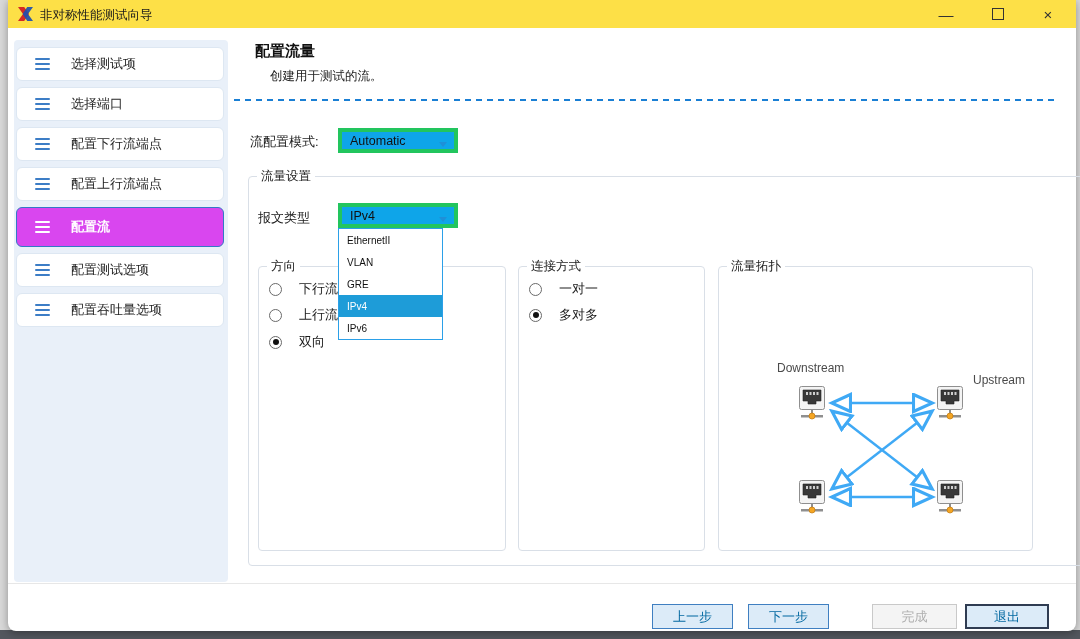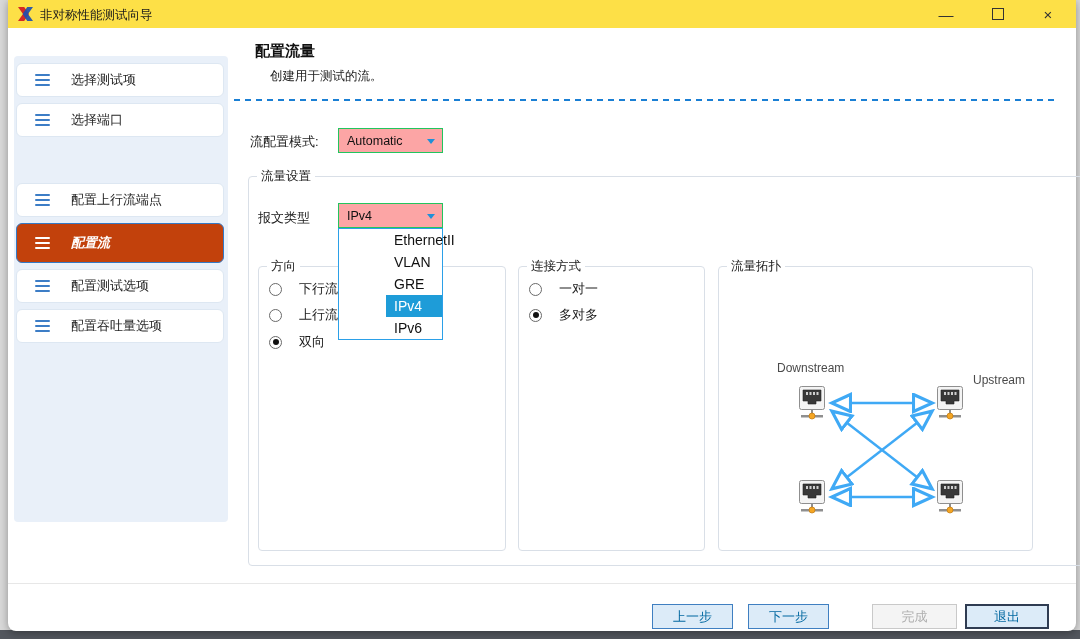--- a/index.html
+++ b/index.html
@@ -18,58 +18,58 @@
   
   #titlebar{position:absolute;left:0;top:0;width:100%;height:28px;background:#fde047;}
   #app-logo{position:absolute;left:9px;top:6px;width:17px;height:16px;}
   #win-title{position:absolute;left:32px;top:7px;font-size:12.5px;color:#1a1a1a;white-space:nowrap;}
   .winbtn{position:absolute;top:0;width:44px;height:28px;display:flex;align-items:center;justify-content:center;color:#333;font-size:14px;cursor:default;}
   #btn-min{left:916px;font-size:15px;}
   #btn-max{left:968px;}
   #btn-max .maxbox{width:10px;height:10px;border:1.4px solid #333;display:block;}
   #btn-close{left:1018px;font-size:15px;}
   
-  #sidebar{position:absolute;left:6px;top:40px;width:214px;height:466px;background:#e9f0f9;border-radius:4px;margin-top:16px;}
+  #sidebar{position:absolute;left:6px;top:40px;width:214px;height:542px;background:#e9f0f9;border-radius:4px;}
   .side-item{
     position:absolute;left:2px;width:208px;height:34px;background:#ffffff;
     border:1px solid #dde7f2;border-radius:6px;display:flex;align-items:center;
     font-size:13px;color:#1f1f1f;box-sizing:border-box;cursor:pointer;
   }
-  .side-item.selected{background:#c2410c;border-color:#3379c6;color:#ffffff;height:40px;font-weight:bold;font-style:italic;}
+  .side-item.selected{background:#d946ef;border-color:#3379c6;color:#ffffff;height:40px;font-weight:bold;}
   .ham{display:inline-flex;flex-direction:column;gap:2.5px;margin-left:18px;width:15px;}
   .ham i{display:block;height:2.5px;background:#3c7dc6;border-radius:1px;}
   .side-item.selected .ham i{background:#ffffff;}
   .side-label{margin-left:21px;}
   
   #main{position:absolute;left:224px;top:28px;width:844px;height:555px;background:#fff;}
   #page-title{position:absolute;left:23px;top:14px;font-size:15px;font-weight:bold;color:#111;font-family:Liberation Mono, monospace;}
   #page-subtitle{position:absolute;left:38px;top:40px;font-size:12.5px;color:#222;}
   #dashed-sep{position:absolute;left:2px;top:71px;width:825px;height:2px;
     background:repeating-linear-gradient(90deg,#1a7fd4 0 6px,transparent 6px 11px);}
   .fieldlabel{position:absolute;font-size:13px;color:#1a1a1a;}
   .combo{
-    position:absolute;width:105px;height:25px;background:#fca5a5;border:1px solid #22c55e;
+    position:absolute;width:120px;height:25px;background:#0ea5e9;border:4px solid #22c55e;
     box-sizing:border-box;display:flex;align-items:center;font-size:12.5px;color:#111;cursor:pointer;
   }
   .combo .val{margin-left:8px;}
   .combo .caret{position:absolute;right:7px;top:10px;width:0;height:0;
     border-left:4.5px solid transparent;border-right:4.5px solid transparent;border-top:5.5px solid #1e90d8;}
   #flow-mode-label{left:18px;top:105px;}
   #flow-mode-combo{left:106px;top:100px;}
   
   .groupbox{position:absolute;border:1px solid #d9dfe7;border-radius:4px;box-sizing:border-box;background:transparent;}
   .groupbox>.legend{position:absolute;top:-9px;left:8px;background:#ffffff;padding:0 4px;font-size:12.5px;color:#222;}
   #gb-traffic{left:16px;top:148px;width:964px;height:390px;}
   #pkt-label{left:26px;top:181px;}
   #pkt-combo{left:106px;top:175px;}
   #pkt-list{
     position:absolute;left:106px;top:200px;width:105px;background:#fff;
     border:1px solid #2ba0e8;box-sizing:border-box;z-index:30;
   }
-  .opt{height:22px;display:flex;align-items:center;padding-left:8px;font-size:14px;color:#111;cursor:pointer;margin-left:47px;}
+  .opt{height:22px;display:flex;align-items:center;padding-left:8px;font-size:10px;color:#111;cursor:pointer;}
   .opt.hl{background:#1e9cd8;color:#fff;}
   #gb-direction{left:26px;top:238px;width:248px;height:285px;}
   #gb-connection{left:286px;top:238px;width:187px;height:285px;}
   #gb-topology{left:486px;top:238px;width:315px;height:285px;}
   .radio-row{position:absolute;display:flex;align-items:center;gap:17px;font-size:13px;color:#1a1a1a;cursor:pointer;}
   .rb{width:13px;height:13px;border:1px solid #6a6a6a;border-radius:50%;background:#fff;box-sizing:border-box;position:relative;flex:0 0 auto;}
   .rb.checked::after{content:"";position:absolute;left:2.5px;top:2.5px;width:6px;height:6px;border-radius:50%;background:#111;}
   
   .topo-label{position:absolute;font-size:12px;color:#4a4a4a;}
   #lbl-down{left:58px;top:94px;}
@@ -126,20 +126,28 @@
         </span>
       <span class="side-label">选择测试项</span>
     </div>
     <div class="side-item" style="top:47px">
       <span class="ham">
           <i></i>
           <i></i>
           <i></i>
         </span>
       <span class="side-label">选择端口</span>
+    </div>
+    <div class="side-item" style="top:87px">
+      <span class="ham">
+          <i></i>
+          <i></i>
+          <i></i>
+        </span>
+      <span class="side-label">配置下行流端点</span>
     </div>
     <div class="side-item" style="top:127px">
       <span class="ham">
           <i></i>
           <i></i>
           <i></i>
         </span>
       <span class="side-label">配置上行流端点</span>
     </div>
     <div class="side-item selected" style="top:167px">

